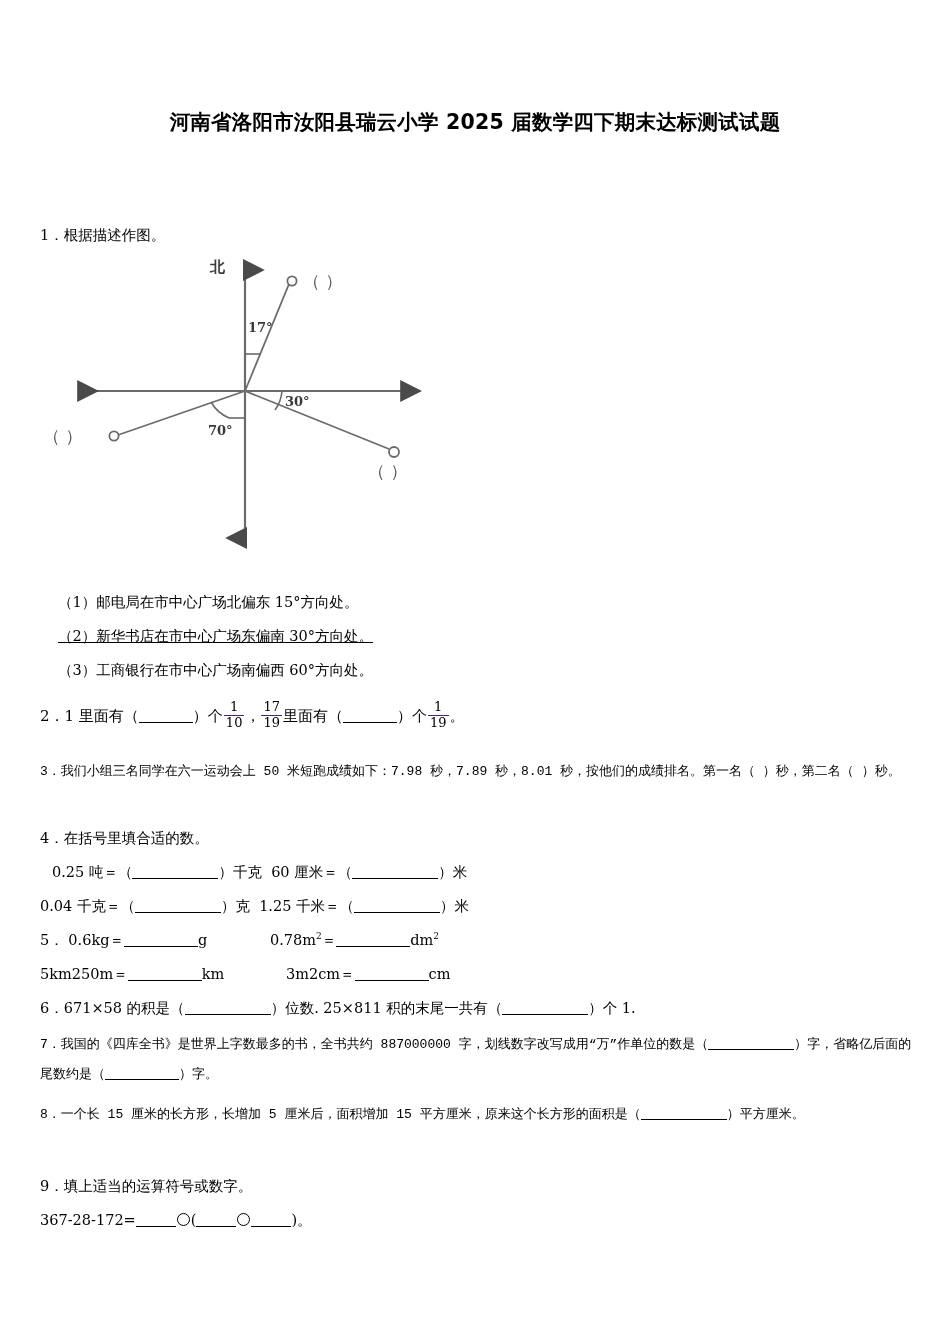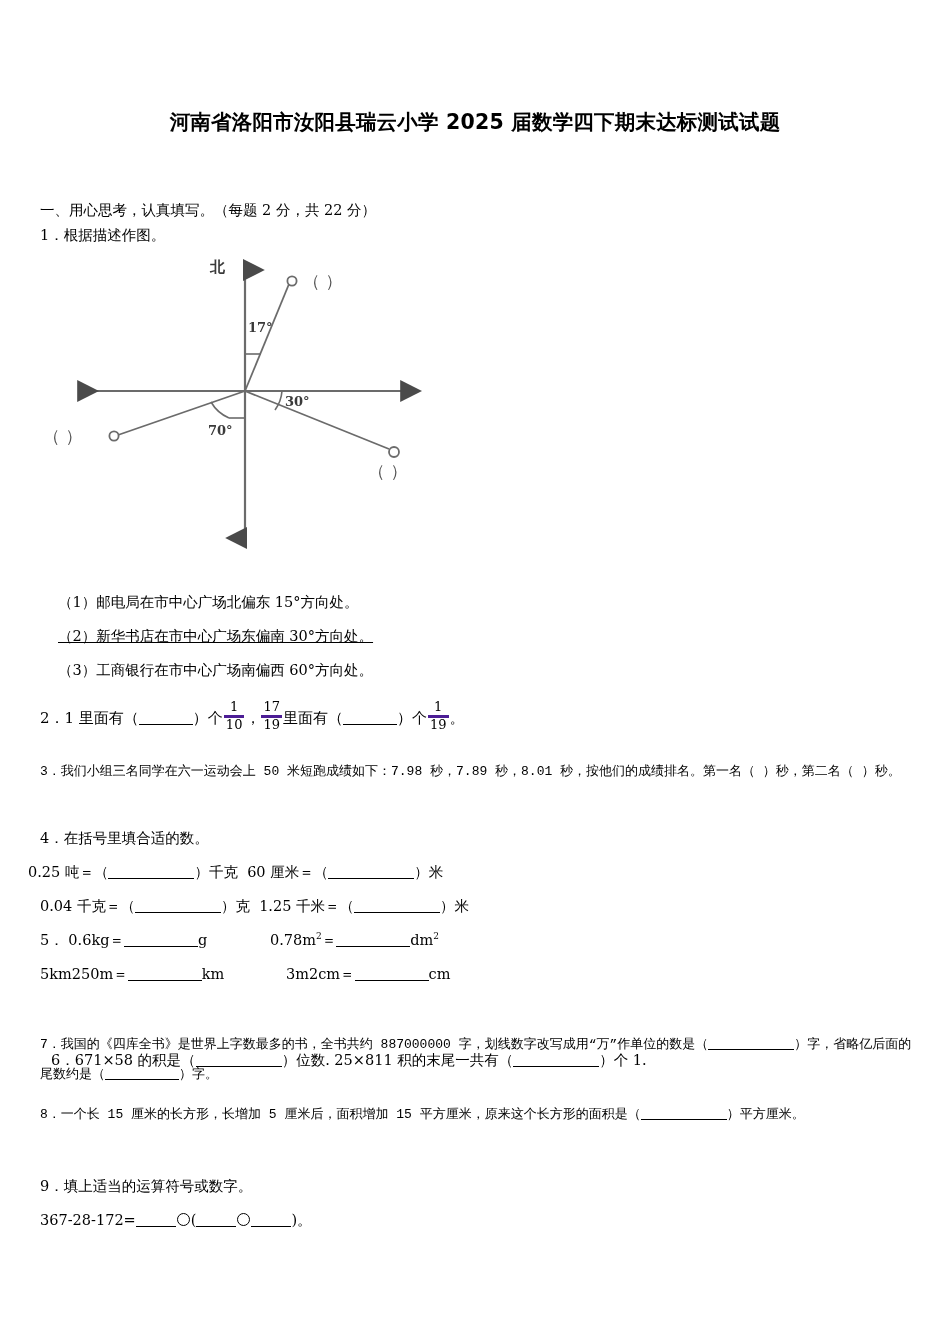--- a/index.html
+++ b/index.html
@@ -59,21 +59,21 @@
   .frac {
     display: inline-block;
     vertical-align: -0.45em;
     text-align: center;
     font-size: 13px;
     line-height: 1.12;
     margin: 0 1px;
     font-family: "DejaVu Serif", "Liberation Serif", serif;
   }
   .frac .num { display:block; padding: 0 2px; }
-  .frac .den { display:block; padding: 0 2px; border-top: 3px solid #4c1d95; }
+  .frac .den { display:block; padding: 0 2px; border-top: 1px solid #4c1d95; }
 
   .sup { font-size: 9px; vertical-align: super; }
 
   .circ-op {
     display: inline-block;
     width: 11px; height: 11px;
     border: 1.2px solid #000;
     border-radius: 50%;
     vertical-align: -1px;
     margin: 0 1px;
@@ -104,21 +104,20 @@
     white-space: nowrap;
   }
 </style>
 </head>
 <body>
 
 <div class="page">
 
   <div class="doc-title">河南省洛阳市汝阳县瑞云小学 2025 届数学四下期末达标测试试题</div>
 
-  <div class="line" style="left:40px; top:200px;">一、用心思考，认真填写。（每题 2 分，共 22  分）</div>
 
   <div class="line" style="left:40px; top:225px;">
     <span>1．</span><span>根据描述作图。</span>
   </div>
 
   <div class="diagram">
     <svg width="480" height="320" viewBox="0 0 480 320">
       <defs>
         <marker id="arrU" markerWidth="10" markerHeight="10" refX="5" refY="9" orient="auto">
           <path d="M5,0 L0,10 L10,10 Z" fill="#4a4a4a"></path>
@@ -174,41 +173,41 @@
     <span>2．</span><span>1 里面有（</span><span class="blank-s"></span><span>）个</span><span class="frac"><span class="num">1</span><span class="den">10</span></span><span>，</span><span class="frac"><span class="num">17</span><span class="den">19</span></span><span>里面有（</span><span class="blank-s"></span><span>）个</span><span class="frac"><span class="num">1</span><span class="den">19</span></span><span>。</span>
   </div>
 
   <div class="wrapline" style="left:40px; top:757px; width:880px;">
     <span>3．</span><span>我们小组三名同学在六一运动会上 50 米短跑成绩如下：7.98 秒，7.89 秒，8.01 秒，按他们的成绩排名。第一名（  ）秒，第二名（  ）秒。</span>
   </div>
 
   <div class="line" style="left:40px; top:828px;">
     <span>4．</span><span>在括号里填合适的数。</span>
   </div>
-  <div class="line bold" style="left:28px; top:862px;">
+  <div class="line bold" style="left:52px; top:862px;">
     <span>0.25 吨＝（</span><span class="blank-l"></span><span>）千克</span>&nbsp;&nbsp;<span>60 厘米＝（</span><span class="blank-l"></span><span>）米</span>
   </div>
   <div class="line bold" style="left:40px; top:896px;">
     <span>0.04 千克＝（</span><span class="blank-l"></span><span>）克</span>&nbsp;&nbsp;<span>1.25 千米＝（</span><span class="blank-l"></span><span>）米</span>
   </div>
 
   <div class="line bold" style="left:40px; top:930px;">
     <span>5．</span>&nbsp;<span>0.6kg＝</span><span class="blank-m"></span><span>g</span>
   </div>
   <div class="line bold" style="left:270px; top:930px;">
     <span>0.78m</span><span class="sup">2</span><span>＝</span><span class="blank-m"></span><span>dm</span><span class="sup">2</span>
   </div>
   <div class="line bold" style="left:40px; top:964px;">
     <span>5km250m＝</span><span class="blank-m"></span><span>km</span>
   </div>
   <div class="line bold" style="left:270px; top:964px;margin-left:16px;">
     <span>3m2cm＝</span><span class="blank-m"></span><span>cm</span>
   </div>
 
-  <div class="line" style="left:40px; top:1050px;margin-left:11px;">
+  <div class="line" style="left:40px; top:998px;">
     <span>6．</span><span>671×58 的积是（</span><span class="blank-l"></span><span>）位数.  25×811 积的末尾一共有（</span><span class="blank-l"></span><span>）个 1.</span>
   </div>
 
   <div class="wrapline" style="left:40px; top:1030px; width:878px;">
     <span>7．</span><span>我国的《四库全书》是世界上字数最多的书，全书共约 887000000 字，划线数字改写成用“万”作单位的数是（</span><span class="blank-l"></span><span>）字，省略亿后面的尾数约是（</span><span class="blank-m"></span><span>）字。</span>
   </div>
 
   <div class="wrapline" style="left:40px; top:1100px; width:878px;">
     <span>8．</span><span>一个长 15 厘米的长方形，长增加 5 厘米后，面积增加 15 平方厘米，原来这个长方形的面积是（</span><span class="blank-l"></span><span>）平方厘米。</span>
   </div>

